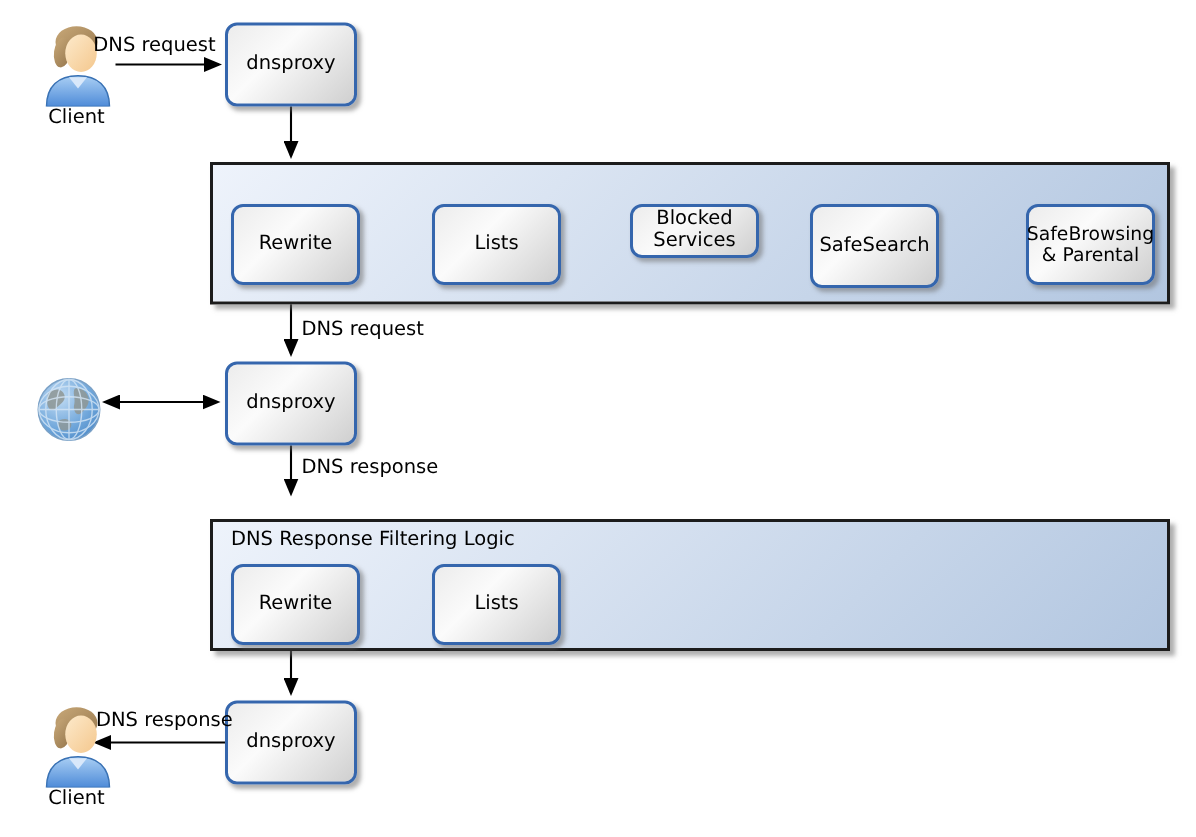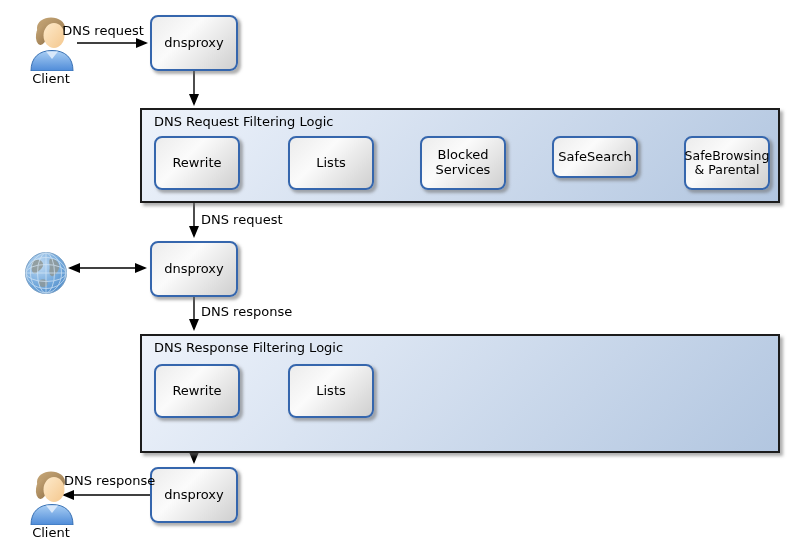--- a/index.html
+++ b/index.html
@@ -90,31 +90,30 @@
   </svg>
   <div class="label centered" style="left:22px;top:72px;width:58px">Client</div>
 
   <div class="node" style="left:150px;top:15px;width:88px;height:56px">
     <span>dnsproxy</span>
   </div>
 
   <div class="label centered" style="left:58px;top:24px;width:90px">DNS request</div>
 
   <div class="container-box" style="left:140px;top:108px;width:640px;height:95px">
-    <div class="container-title">DNS Request Filtering Logic</div>
     <div class="node" style="left:12px;top:26px;width:86px;height:54px">
       <span>Rewrite</span>
     </div>
     <div class="node" style="left:146px;top:26px;width:86px;height:54px">
       <span>Lists</span>
     </div>
-    <div class="node" style="left:278px;top:26px;width:86px;height:54px">
+    <div class="node" style="left:278px;top:26px;width:86px;height:36px">
       <span>Blocked Services</span>
     </div>
-    <div class="node" style="left:410px;top:26px;width:86px;height:42px">
+    <div class="node" style="left:398px;top:26px;width:86px;height:56px">
       <span>SafeSearch</span>
     </div>
     <div class="node" style="left:542px;top:26px;width:86px;height:54px;font-size:12.5px">
       <span>SafeBrowsing &amp; Parental</span>
     </div>
   </div>
 
   <div class="label" style="left:201px;top:213px">DNS request</div>
 
   <svg class="icon" style="left:24px;top:251px" width="44" height="44" viewBox="0 0 44 44">
@@ -132,21 +131,21 @@
     </g>
   </svg>
 
 
   <div class="node" style="left:150px;top:241px;width:88px;height:56px">
     <span>dnsproxy</span>
   </div>
 
   <div class="label" style="left:201px;top:305px">DNS response</div>
 
-  <div class="container-box" style="left:140px;top:334px;width:640px;height:119px">
+  <div class="container-box" style="left:140px;top:346px;width:640px;height:88px">
     <div class="container-title">DNS Response Filtering Logic</div>
     <div class="node" style="left:12px;top:28px;width:86px;height:54px">
       <span>Rewrite</span>
     </div>
     <div class="node" style="left:146px;top:28px;width:86px;height:54px">
       <span>Lists</span>
     </div>
   </div>
 
   <div class="node" style="left:150px;top:467px;width:88px;height:56px">

